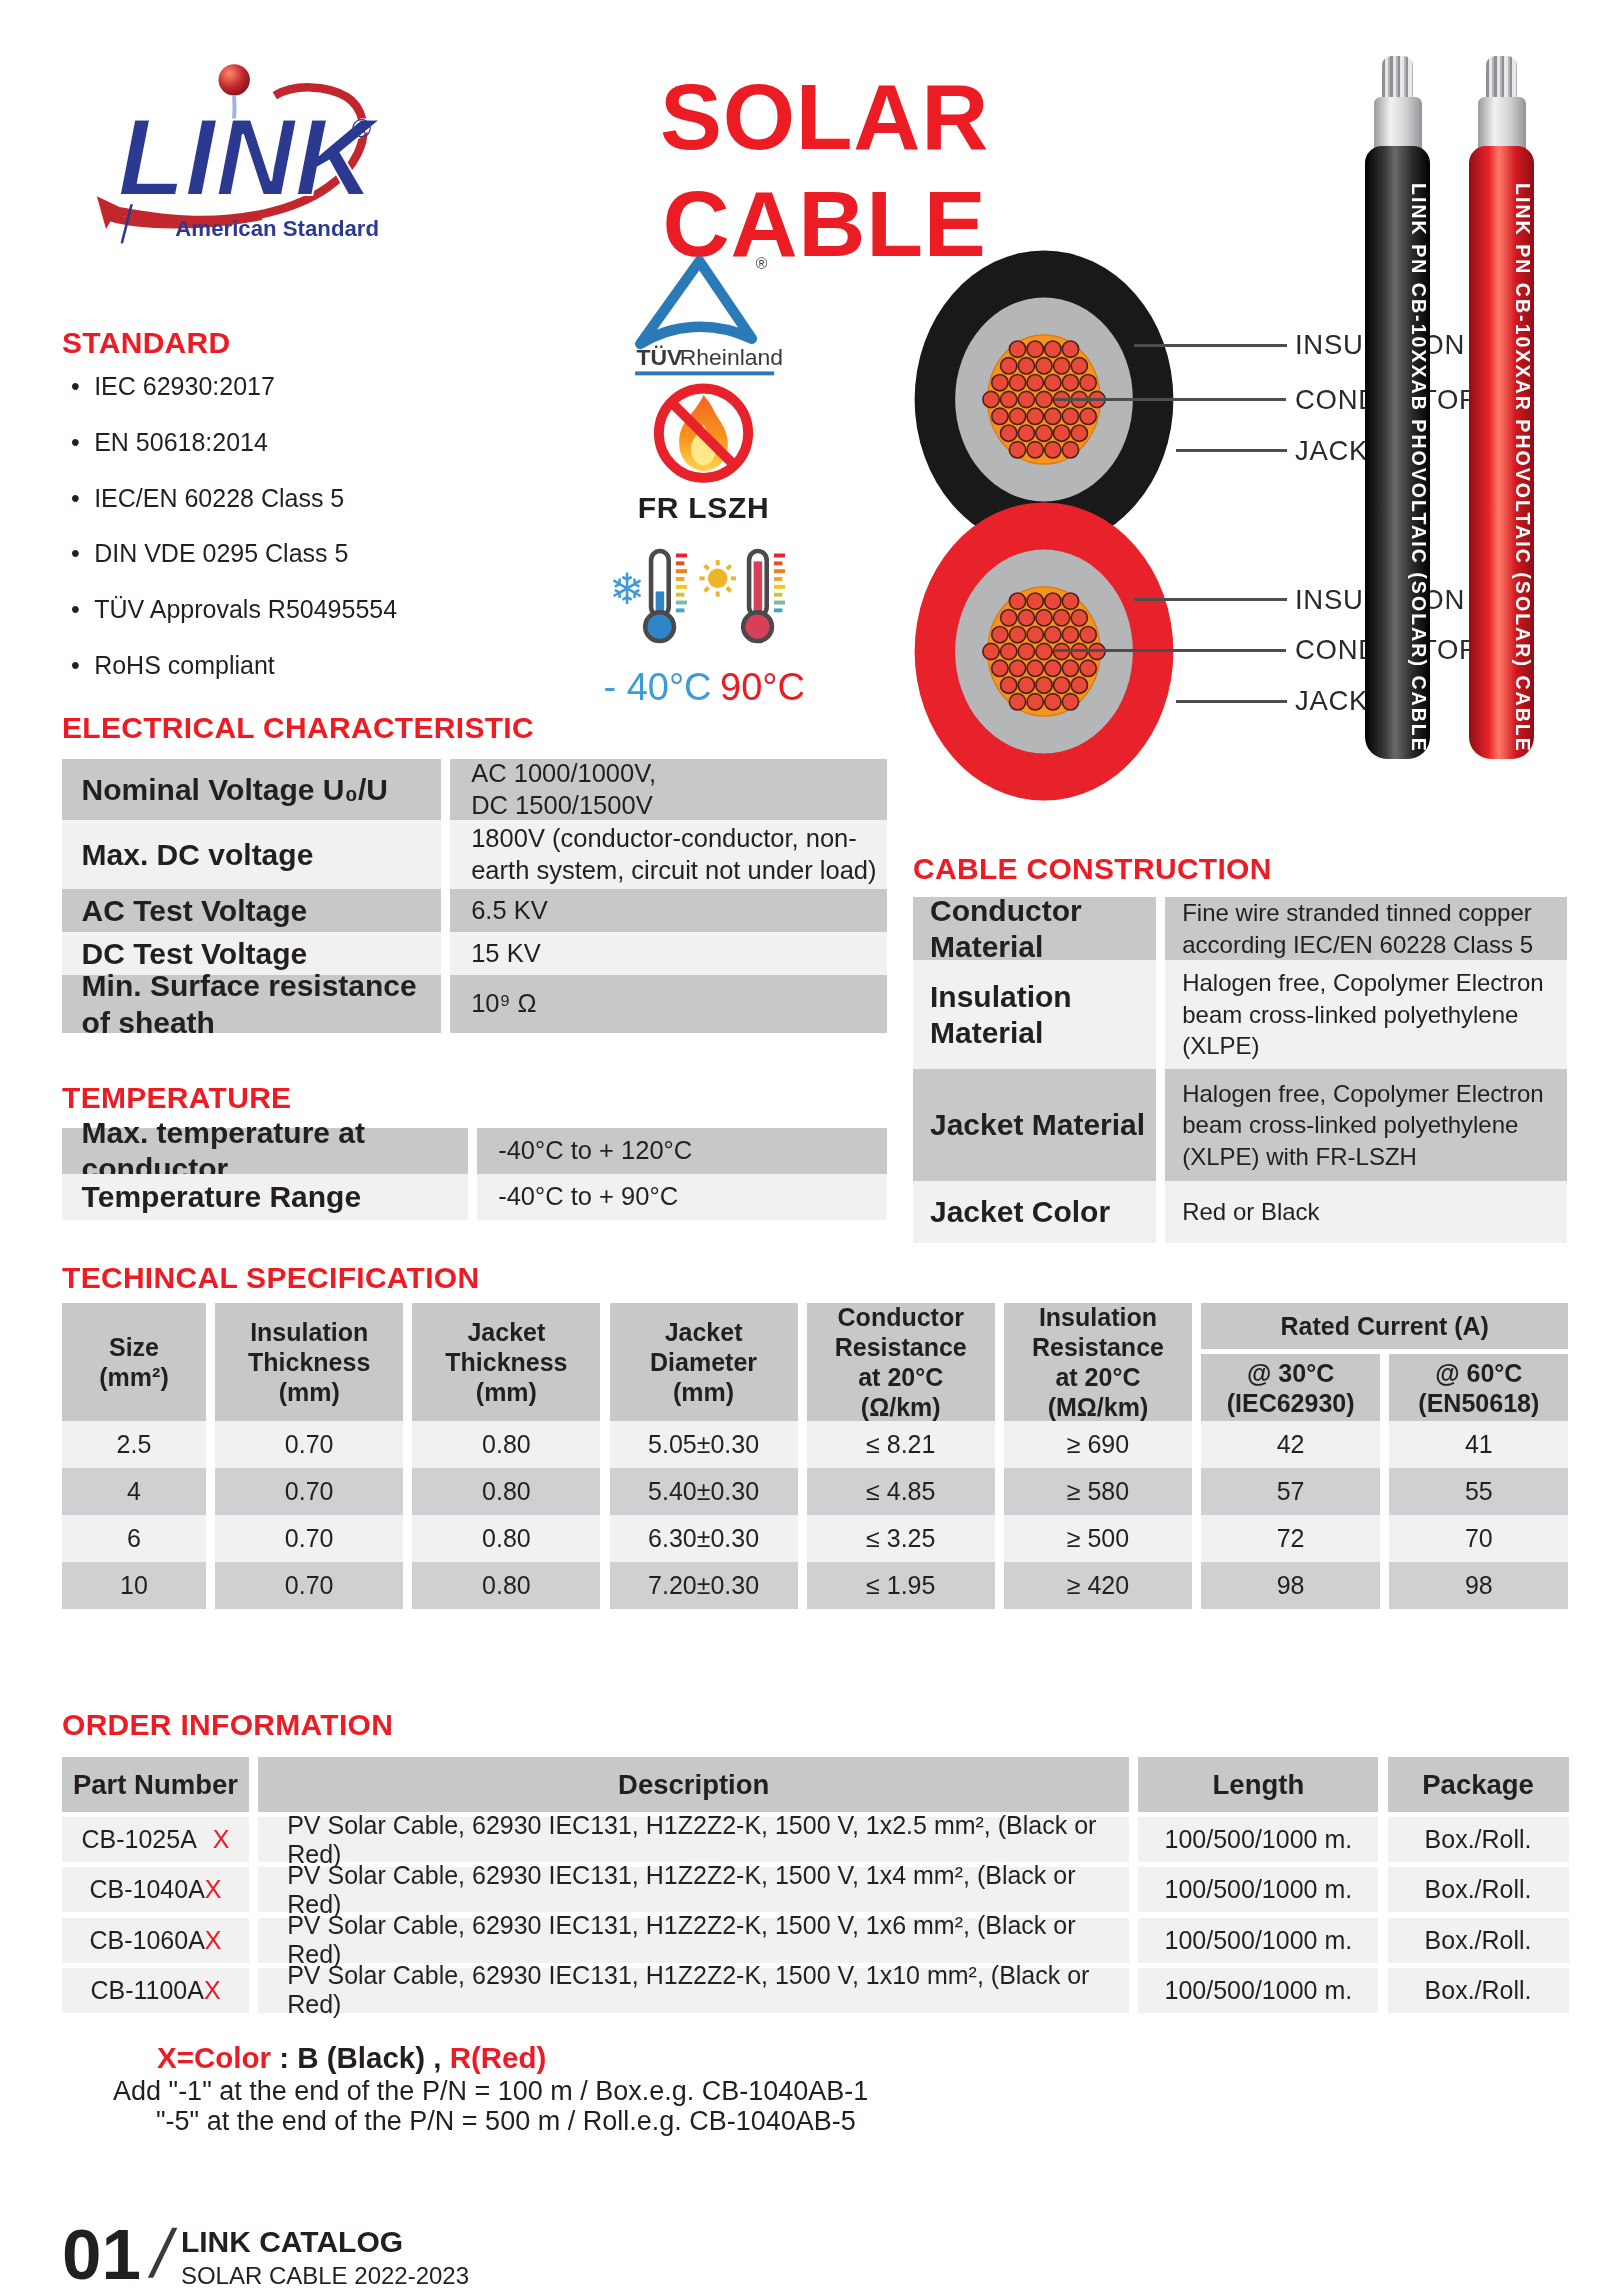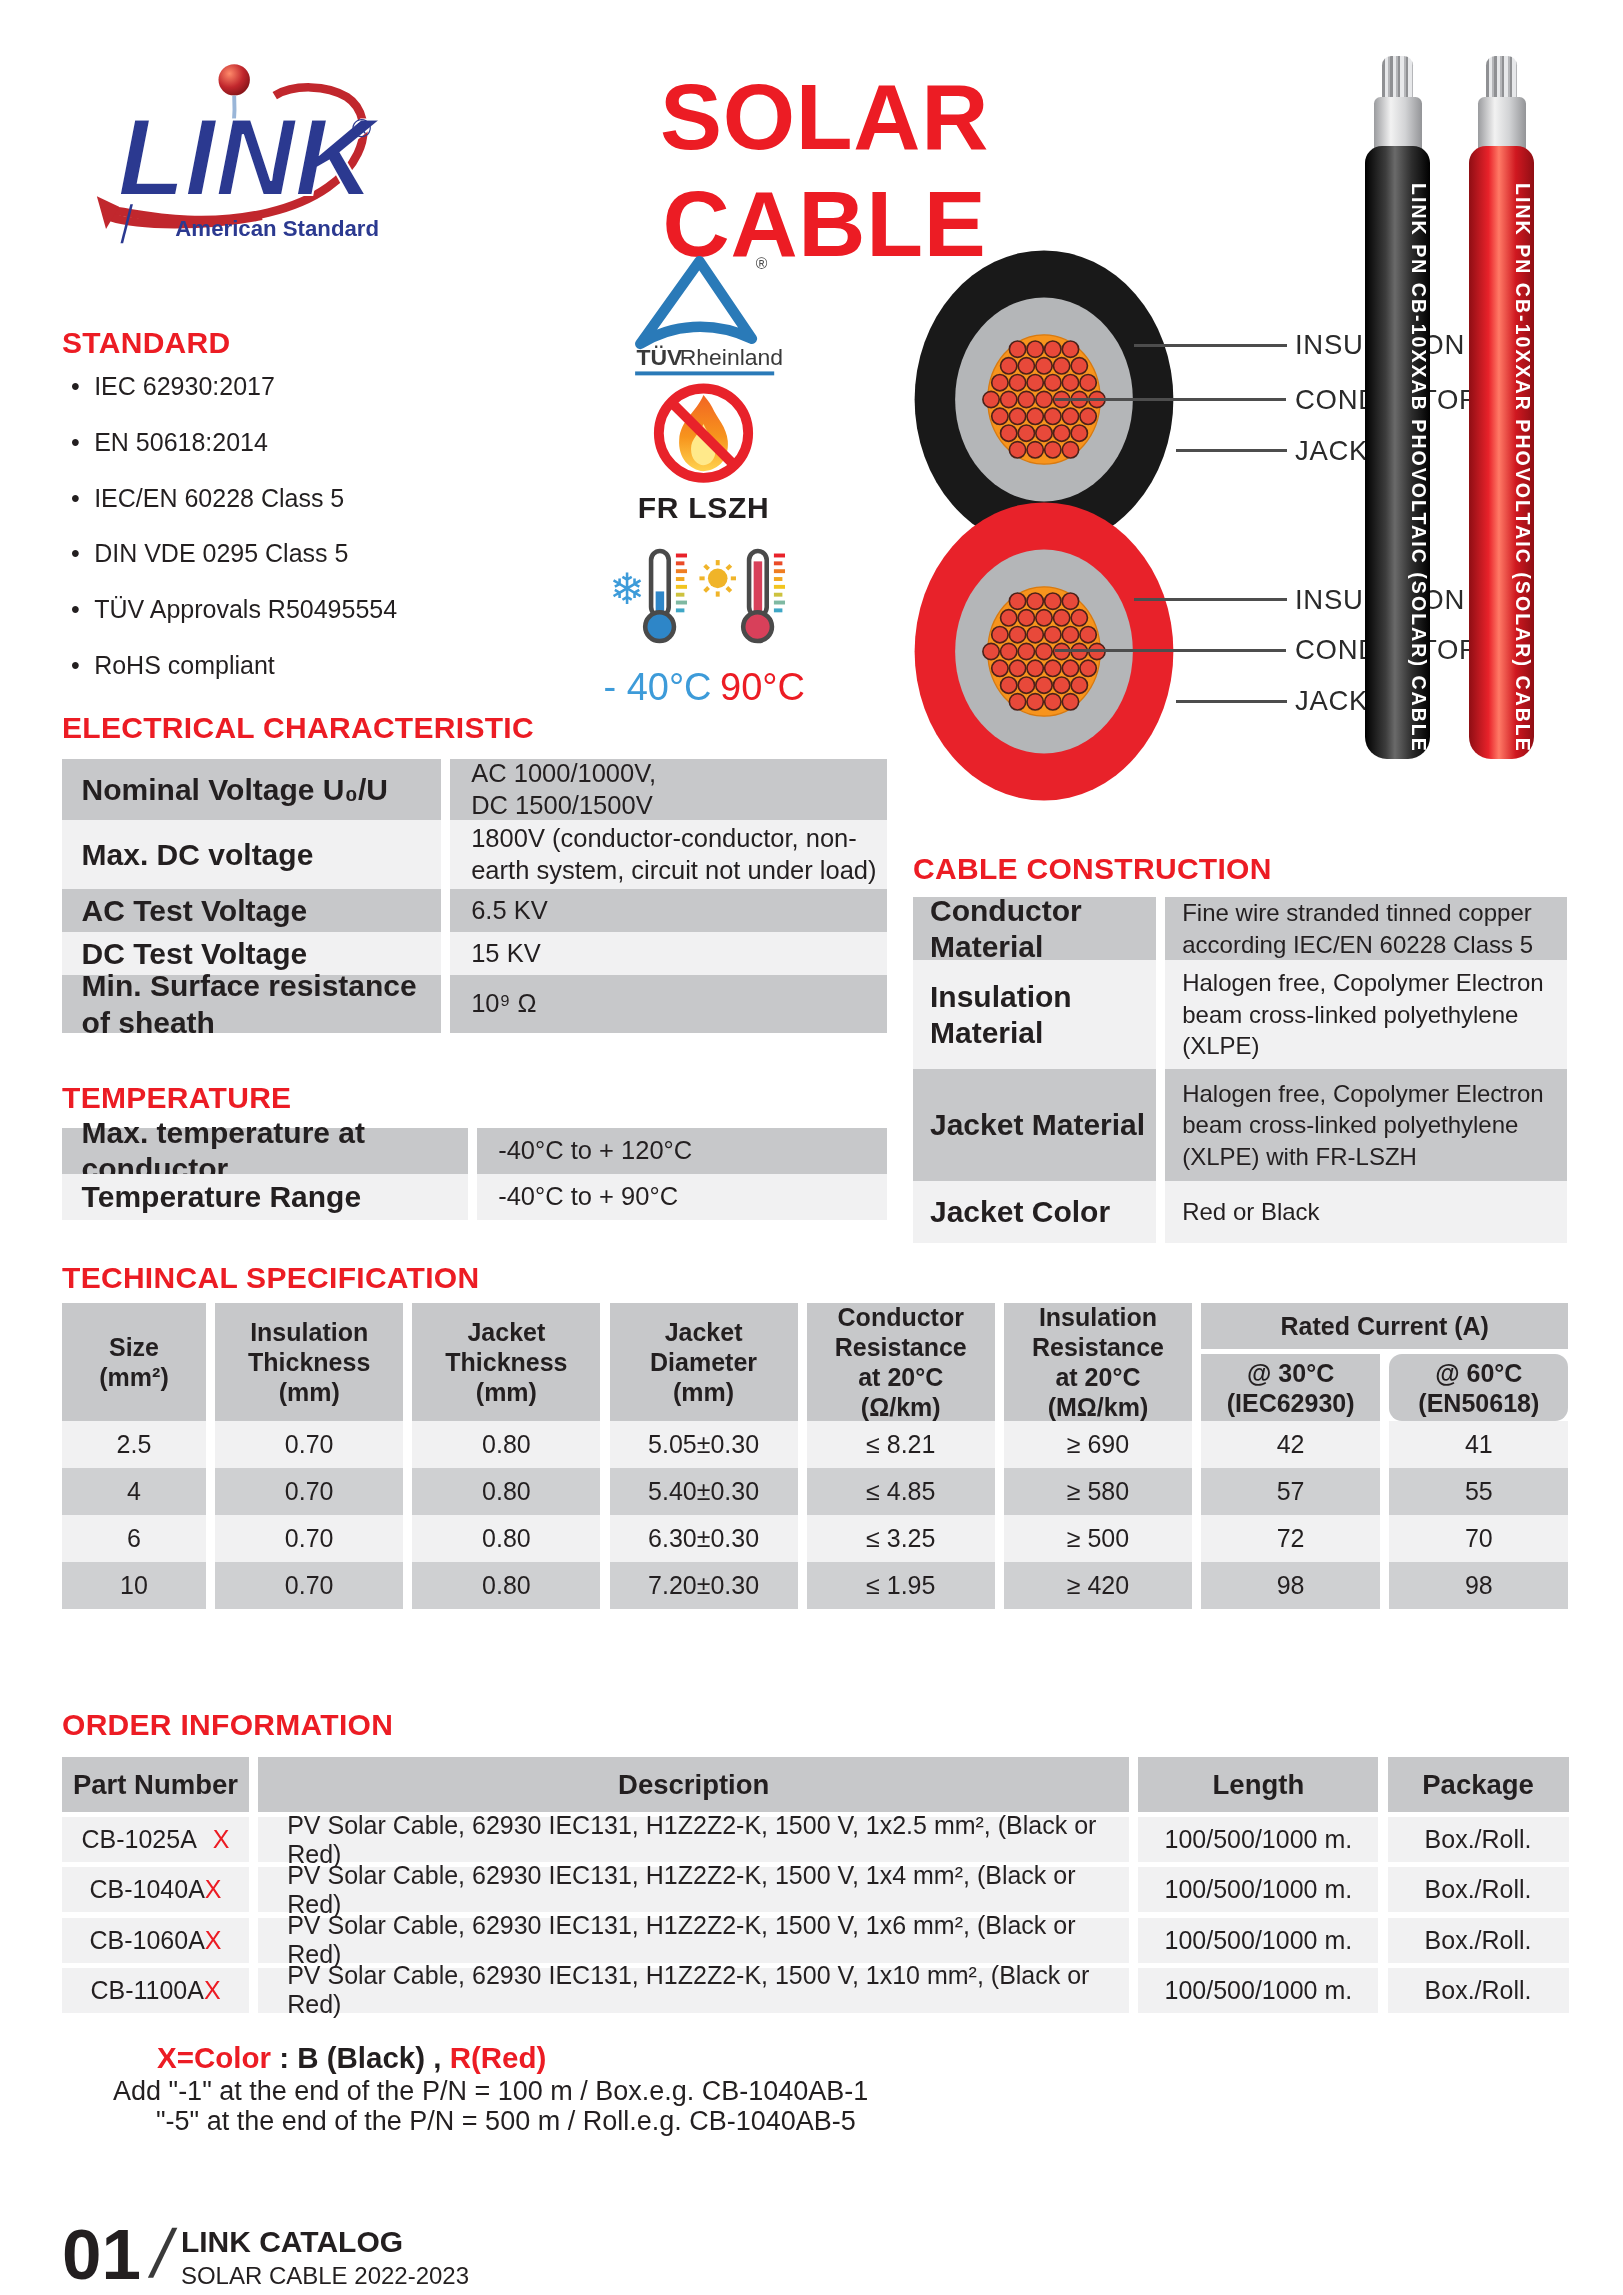--- a/index.html
+++ b/index.html
@@ -351,21 +351,21 @@
 Resistance
 at 20°C
 (Ω/km)</div>
     <div class="cell c-gray hdrc th-full">Insulation
 Resistance
 at 20°C
 (MΩ/km)</div>
     <div class="cell c-gray hdrc" style="grid-column:7/9;grid-row:1;">Rated Current (A)</div>
     <div class="cell c-gray hdrc" style="grid-column:7;grid-row:3;">@ 30°C
 (IEC62930)</div>
-    <div class="cell c-gray hdrc" style="grid-column:8;grid-row:3;border-radius:13px;">@ 60°C
+    <div class="cell c-gray hdrc" style="grid-column:8;grid-row:3;">@ 60°C
 (EN50618)</div>
 
     <div class="cell c-light datac" style="grid-row:4;">2.5</div>
     <div class="cell c-light datac" style="grid-row:4;">0.70</div>
     <div class="cell c-light datac" style="grid-row:4;">0.80</div>
     <div class="cell c-light datac" style="grid-row:4;">5.05±0.30</div>
     <div class="cell c-light datac" style="grid-row:4;">≤ 8.21</div>
     <div class="cell c-light datac" style="grid-row:4;">≥ 690</div>
     <div class="cell c-light datac" style="grid-row:4;">42</div>
     <div class="cell c-light datac" style="grid-row:4;">41</div>

